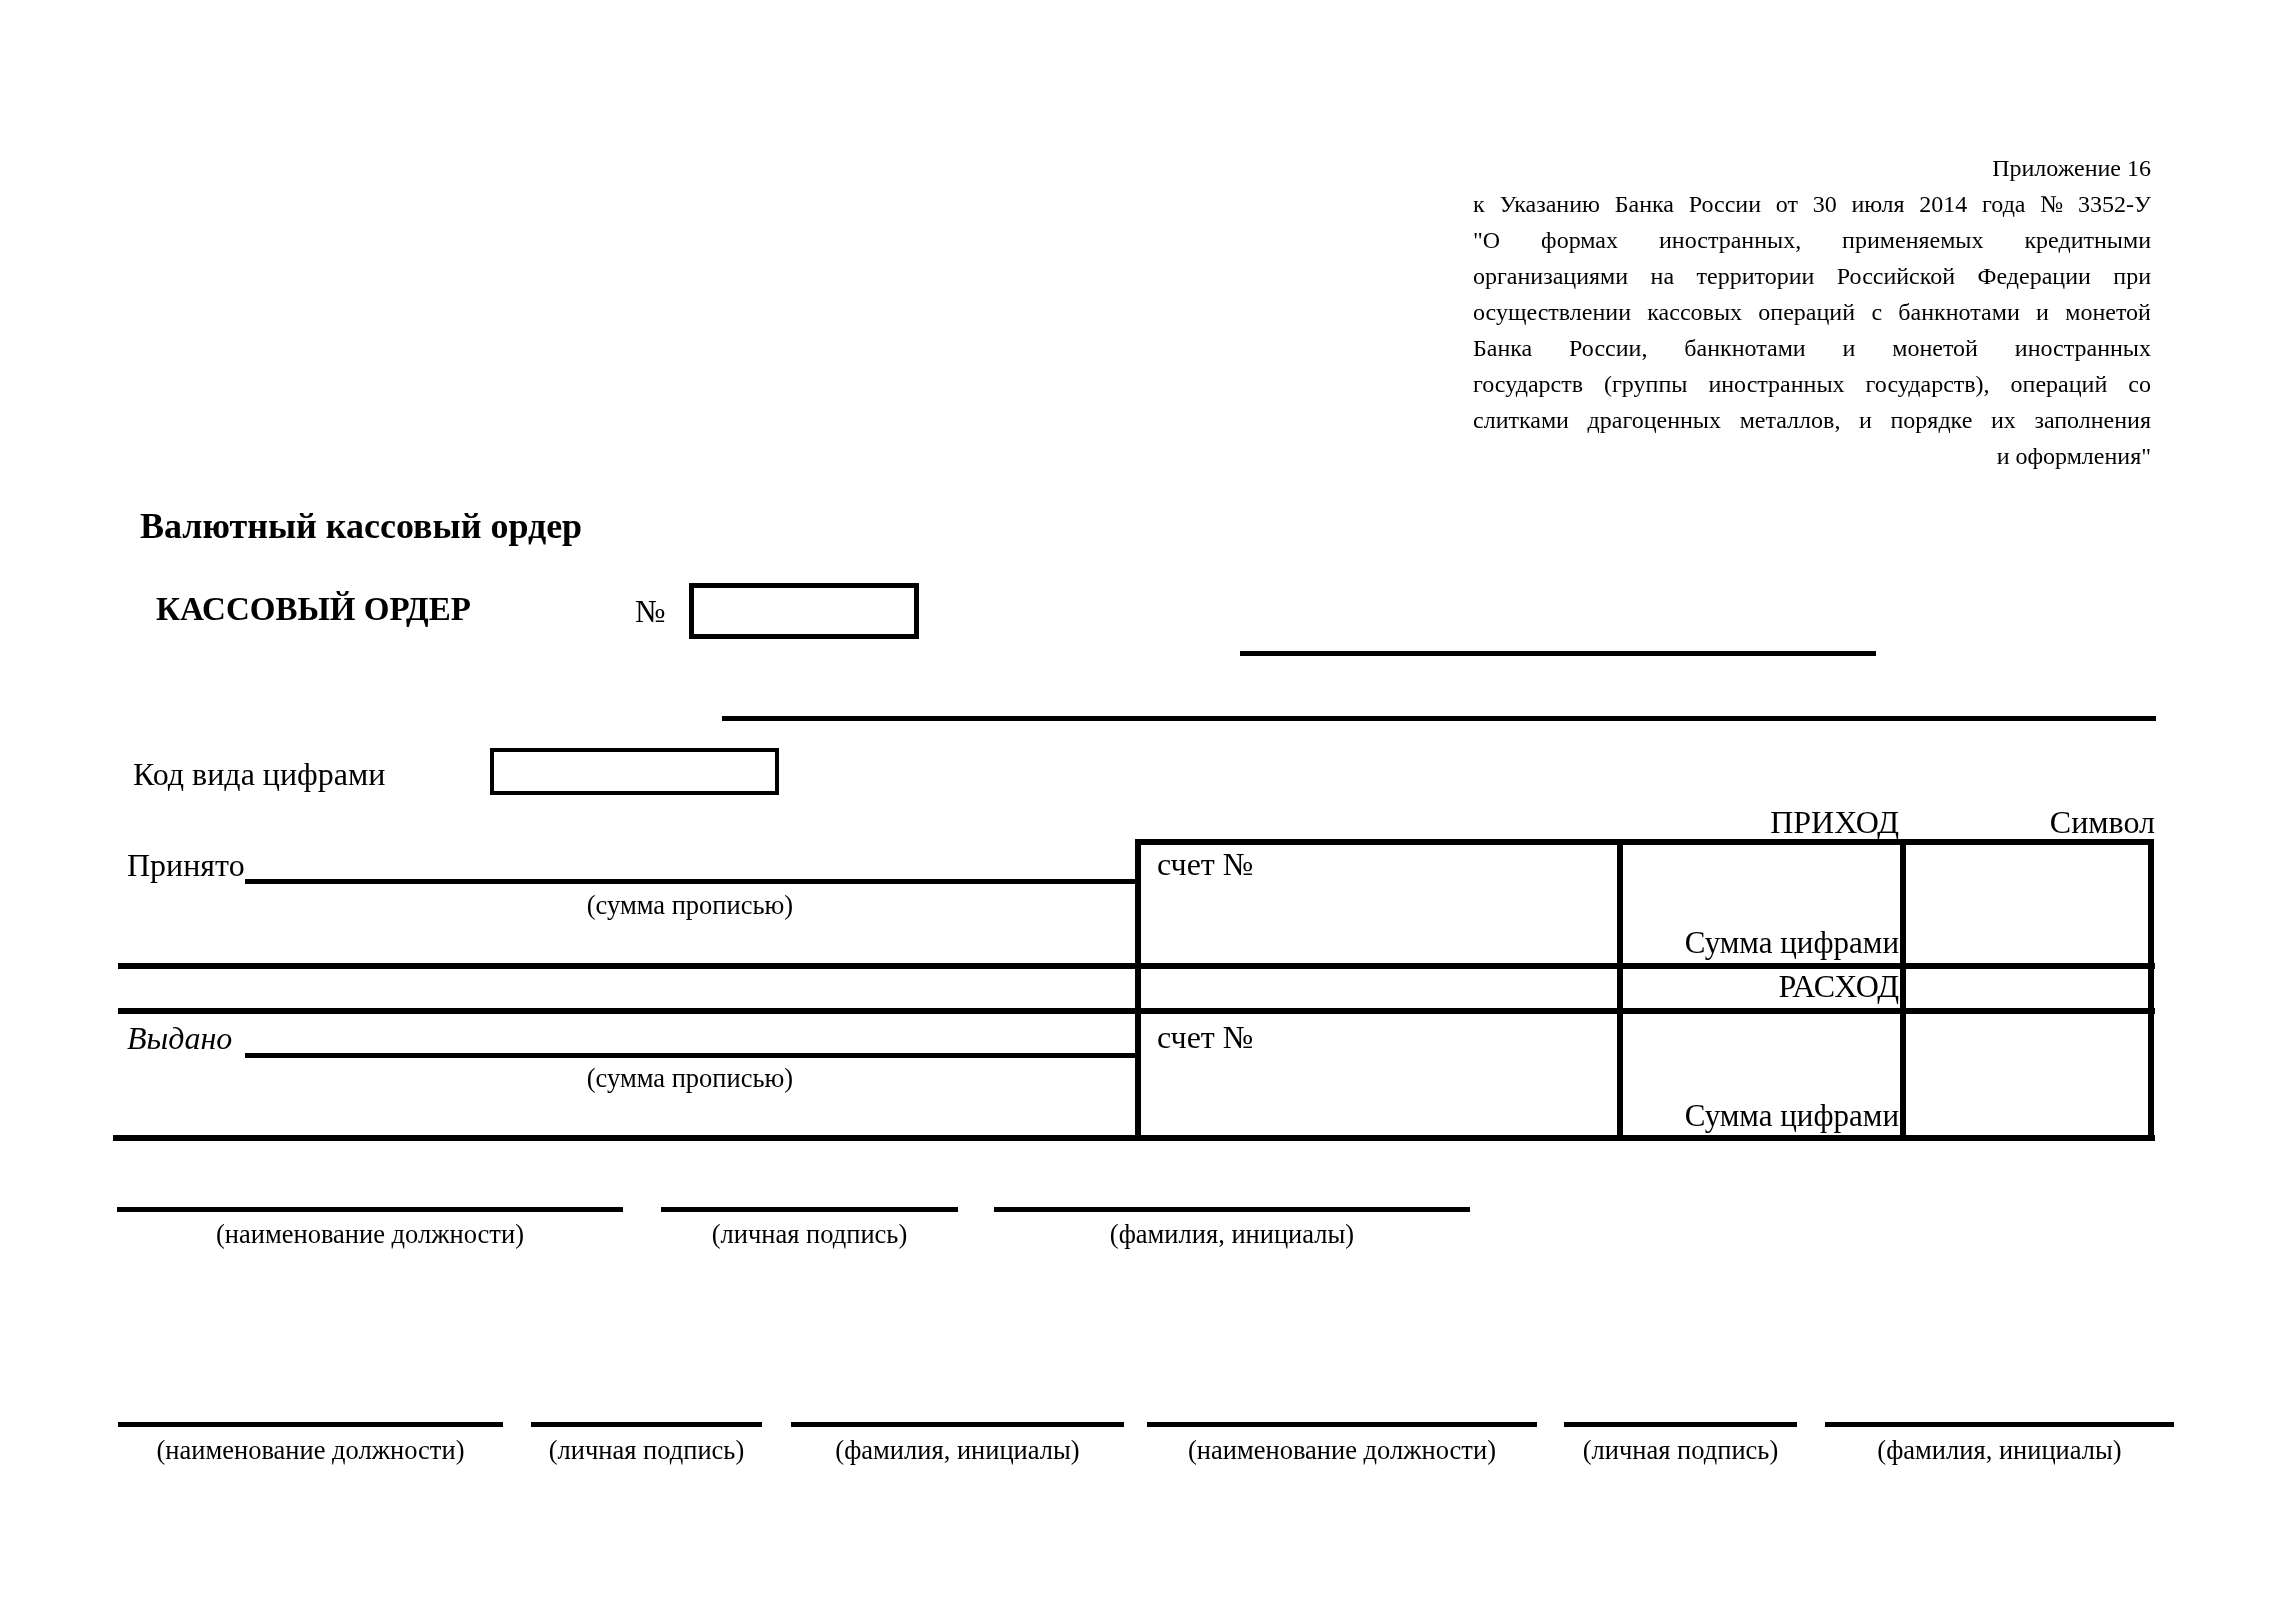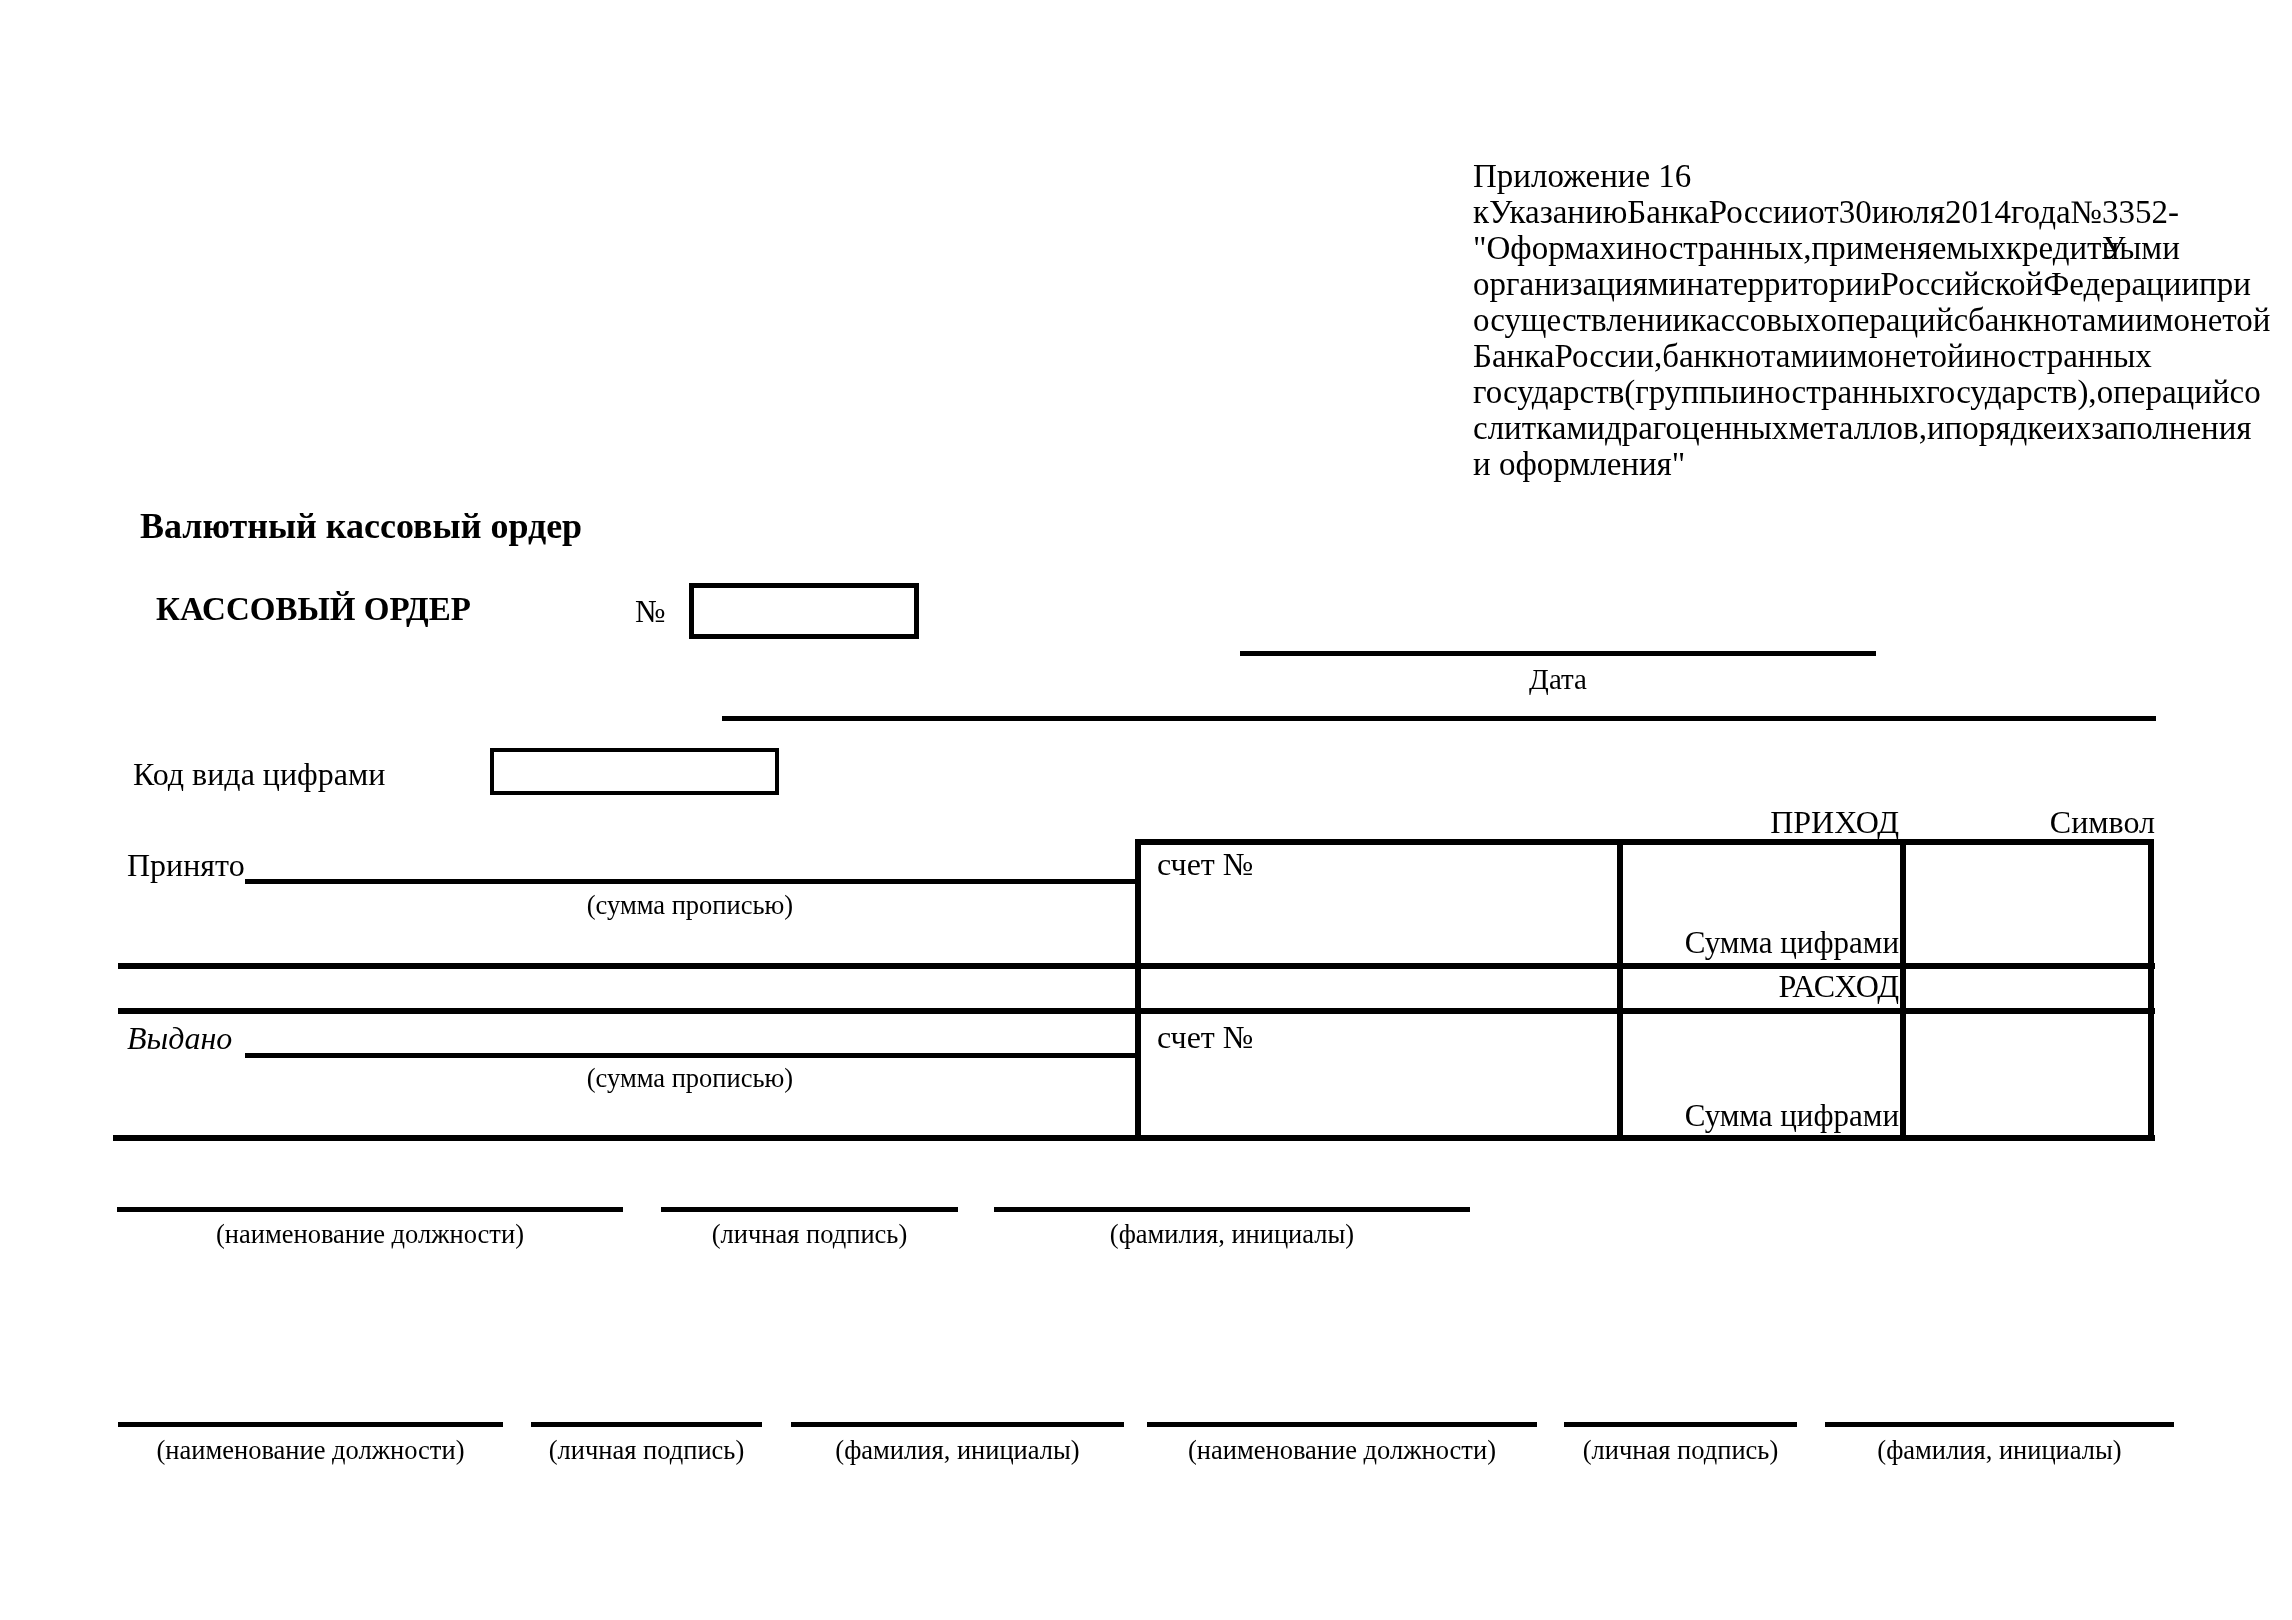--- a/index.html
+++ b/index.html
@@ -15,22 +15,22 @@
   .hline { position: absolute; background: #000; height: 4.9px; }
   .hline.thick { height: 5.9px; }
   .vline { position: absolute; background: #000; width: 5.9px; }
   .label { position: absolute; font-size: 32px; white-space: nowrap; }
   .caption { position: absolute; font-size: 26.5px; text-align: center; white-space: nowrap; }
   .centered { text-align: right; }
 
   
   .appendix {
     position: absolute;
-    left: 1473px; top: 158px; width: 678px;
-    font-size: 33px; line-height: 36px;
+    left: 1473px; top: 150px; width: 678px;
+    font-size: 24px; line-height: 36px; text-align: right;
   }
   .legal-line { height: 36px; white-space: nowrap; }
   .legal-line.just { display: flex; justify-content: space-between; white-space: normal; }
 
   
   .okud-box {
     position: absolute;
     left: 1735px; top: 478px; width: 421px; height: 90px;
     border: 4.9px solid #000; box-sizing: border-box;
     text-align: center; font-size: 30px; line-height: 39px;
@@ -121,21 +121,20 @@
     </div>
 
 
   <div class="doc-title">Валютный кассовый ордер</div>
 
   <div class="order-label">КАССОВЫЙ ОРДЕР</div>
   <div class="num-sign">№</div>
   <div class="field-box order-number-box"></div>
 
   <div class="hline" style="left:1240px; top:651px; width:636px;"></div>
-  <div class="date-label">Дата</div>
 
   <div class="hline" style="left:722px; top:716px; width:1434px;"></div>
 
   <div class="label" style="left:133px; top:756px;">Код вида цифрами</div>
   <div class="field-box op-code-box"></div>
 
   <div class="label centered" style="left:1617px; top:804px; width:282px;">ПРИХОД</div>
   <div class="label centered" style="left:1900px; top:804px; width:255px;">Символ</div>
 
   <div class="hline thick" style="left:1135px; top:839px; width:1019px;"></div>

